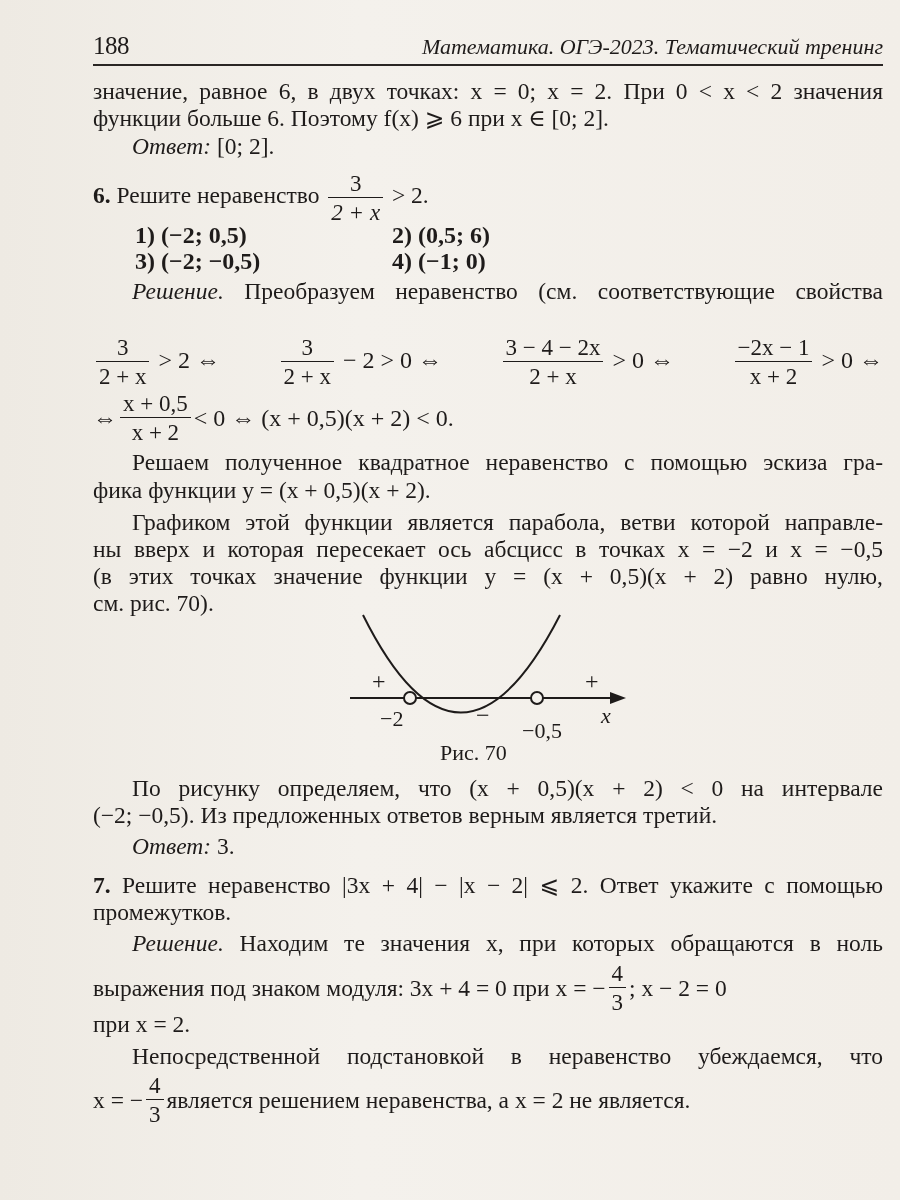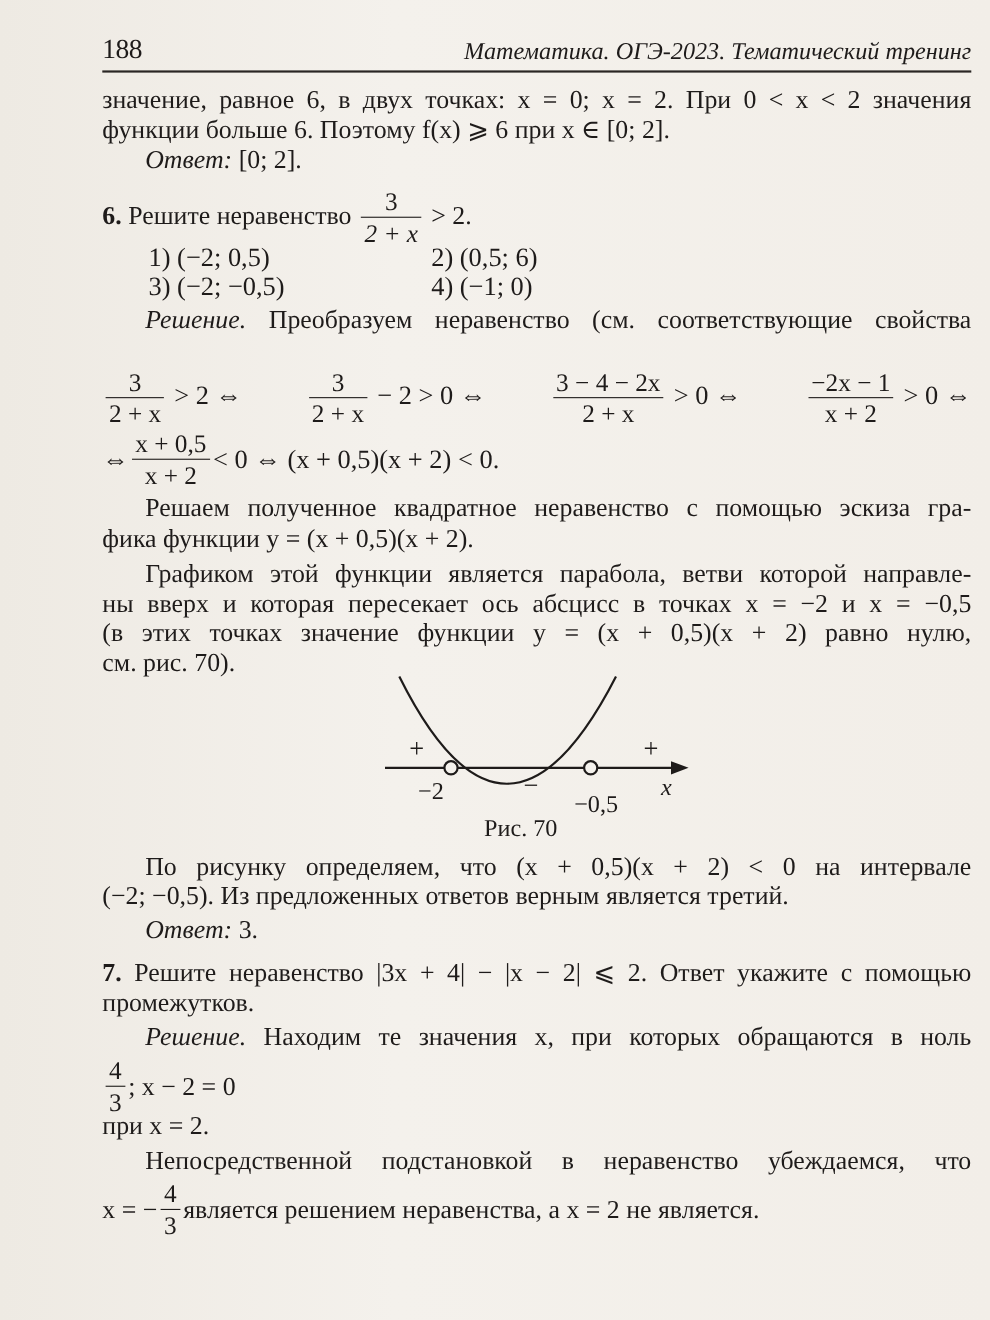--- a/index.html
+++ b/index.html
@@ -19,21 +19,21 @@
   .line { position: absolute; left: 93px; width: 790px; font-size: 23.5px; white-space: nowrap; line-height: 28px; }
   .indent { left: 132px; width: 751px; }
   .justify { text-align: justify; text-align-last: justify; }
   .it { font-style: italic; }
   .bold { font-weight: bold; }
   .frac { display: inline-block; vertical-align: middle; text-align: center; margin: 0 3px; line-height: 1; }
   .frac > span { display: block; padding: 0 3px; font-size: 23px; }
   .frac > span.num { border-bottom: 1.5px solid #1e1b1a; padding-bottom: 2px; }
   .frac > span.den { padding-top: 3px; }
   .math-line { position: absolute; left: 93px; width: 790px; font-size: 24px; white-space: nowrap; }
-  .opt { position: absolute; font-size: 24px; }
+  .opt { position: absolute; font-size: 24px; font-weight: bold; }
   .figure { position: absolute; left: 330px; top: 600px; width: 300px; height: 150px; }
   .caption { position: absolute; left: 440px; top: 740px; font-size: 22px; }
 </style>
 </head>
 <body>
 
 <div class="page">
 
   <div class="header">
     <span class="page-num">188</span>
@@ -131,20 +131,21 @@
     <span class="bold">7.</span>
     <span>Решите неравенство |3x + 4| − |x − 2| ⩽ 2. Ответ укажите с помощью</span>
   </div>
   <div class="line" style="top:898px">промежутков.</div>
 
   <div class="line indent justify" style="top:929px">
     <span class="it">Решение.</span>
     <span>Находим те значения x, при которых обращаются в ноль</span>
   </div>
   <div class="math-line" style="top:962px; display:flex; align-items:center; font-size:23.5px">
+    <span>выражения под знаком модуля: 3x + 4 = 0 при x = −</span>
     <span class="frac">
         <span class="num">4</span>
         <span class="den">3</span>
       </span>
     <span>; x − 2 = 0</span>
   </div>
   <div class="line" style="top:1010px">при x = 2.</div>
 
   <div class="line indent justify" style="top:1042px">Непосредственной подстановкой в неравенство убеждаемся, что</div>
   <div class="math-line" style="top:1074px; display:flex; align-items:center; font-size:23.5px">

